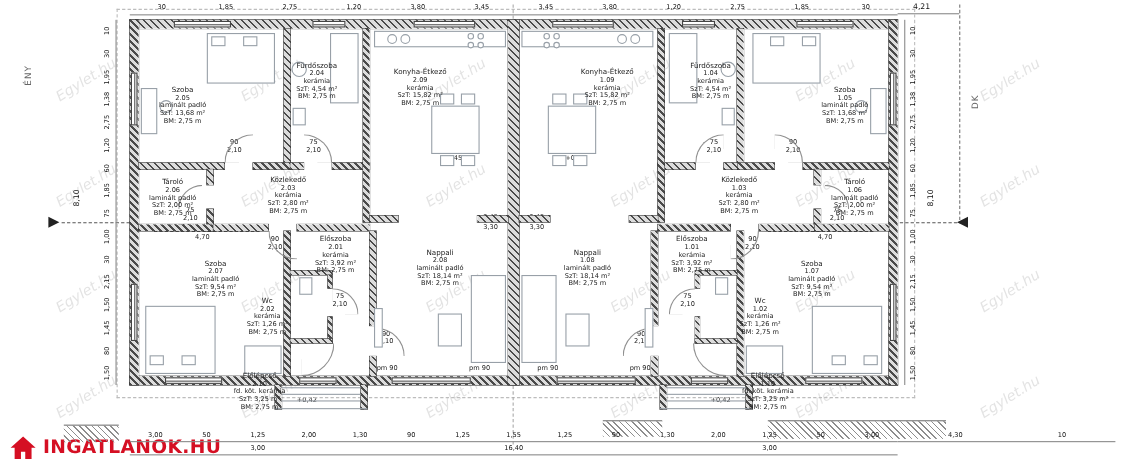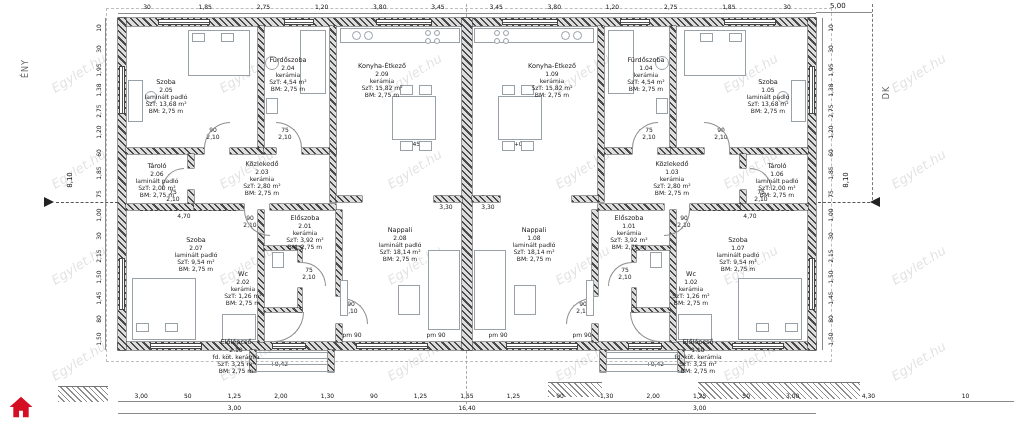--- a/index.html
+++ b/index.html
@@ -47,21 +47,21 @@
 <body>
 
 <div class="canvas" id="plan">
 
   <span class="compass" style="left:16px;top:64px"><span class="rot90">ÉNY</span></span>
   <span class="compass" style="left:880px;top:88px"><span class="rot90">DK</span></span>
 
   <span class="lab7" style="left:62px;top:176px"><span class="rot90">8,10</span></span>
   <span class="lab7" style="left:838px;top:176px"><span class="rot90">8,10</span></span>
 
-  <span class="lab7" style="left:830px;top:2px">5,00</span>
+  <span class="lab7" style="left:830px;top:2px">4,21</span>
   <div class="dline-h" style="left:816px;top:12px;width:56px"></div>
   <div class="propline" style="left:872px;top:4px;height:196px"></div>
 
   <span class="tiny" style="left:130px;top:203px;width:84px">HEA200 kiváltó</span>
   <span class="tiny" style="left:172px;top:212px;width:24px">4,70</span>
   <div class="beamline" style="left:140px;top:210px;width:96px"></div>
   <span class="tiny" style="left:720px;top:203px;width:84px">HEA200 kiváltó</span>
   <span class="tiny" style="left:738px;top:212px;width:24px">4,70</span>
   <div class="beamline" style="left:698px;top:210px;width:96px"></div>
 
@@ -104,20 +104,21 @@
 2,10</span>
   <span class="tiny" style="left:618px;top:266px;width:14px">75
 2,10</span>
   <span class="tiny" style="left:576px;top:300px;width:14px">90
 2,10</span>
 
   <div class="logo">
     <svg width="26" height="26" viewBox="0 0 24 24">
         <path d="M12 2.5 1.5 12h3.4v9.5h5.3v-6h3.6v6h5.3V12h3.4z" fill="#d50f23"></path>
       </svg>
+    <span class="logo-text">INGATLANOK.HU</span>
   </div>
 <div class="wm" style="left: 46px; top: 58px; width: 90px; height: 16px;">Egylet.hu</div>
     <div class="wm" style="left: 214px; top: 58px; width: 90px; height: 16px;">Egylet.hu</div>
     <div class="wm" style="left: 382px; top: 58px; width: 90px; height: 16px;">Egylet.hu</div>
     <div class="wm" style="left: 550px; top: 58px; width: 90px; height: 16px;">Egylet.hu</div>
     <div class="wm" style="left: 718px; top: 58px; width: 90px; height: 16px;">Egylet.hu</div>
     <div class="wm" style="left: 886px; top: 58px; width: 90px; height: 16px;">Egylet.hu</div>
     <div class="wm" style="left: 46px; top: 154px; width: 90px; height: 16px;">Egylet.hu</div>
     <div class="wm" style="left: 214px; top: 154px; width: 90px; height: 16px;">Egylet.hu</div>
     <div class="wm" style="left: 382px; top: 154px; width: 90px; height: 16px;">Egylet.hu</div>

